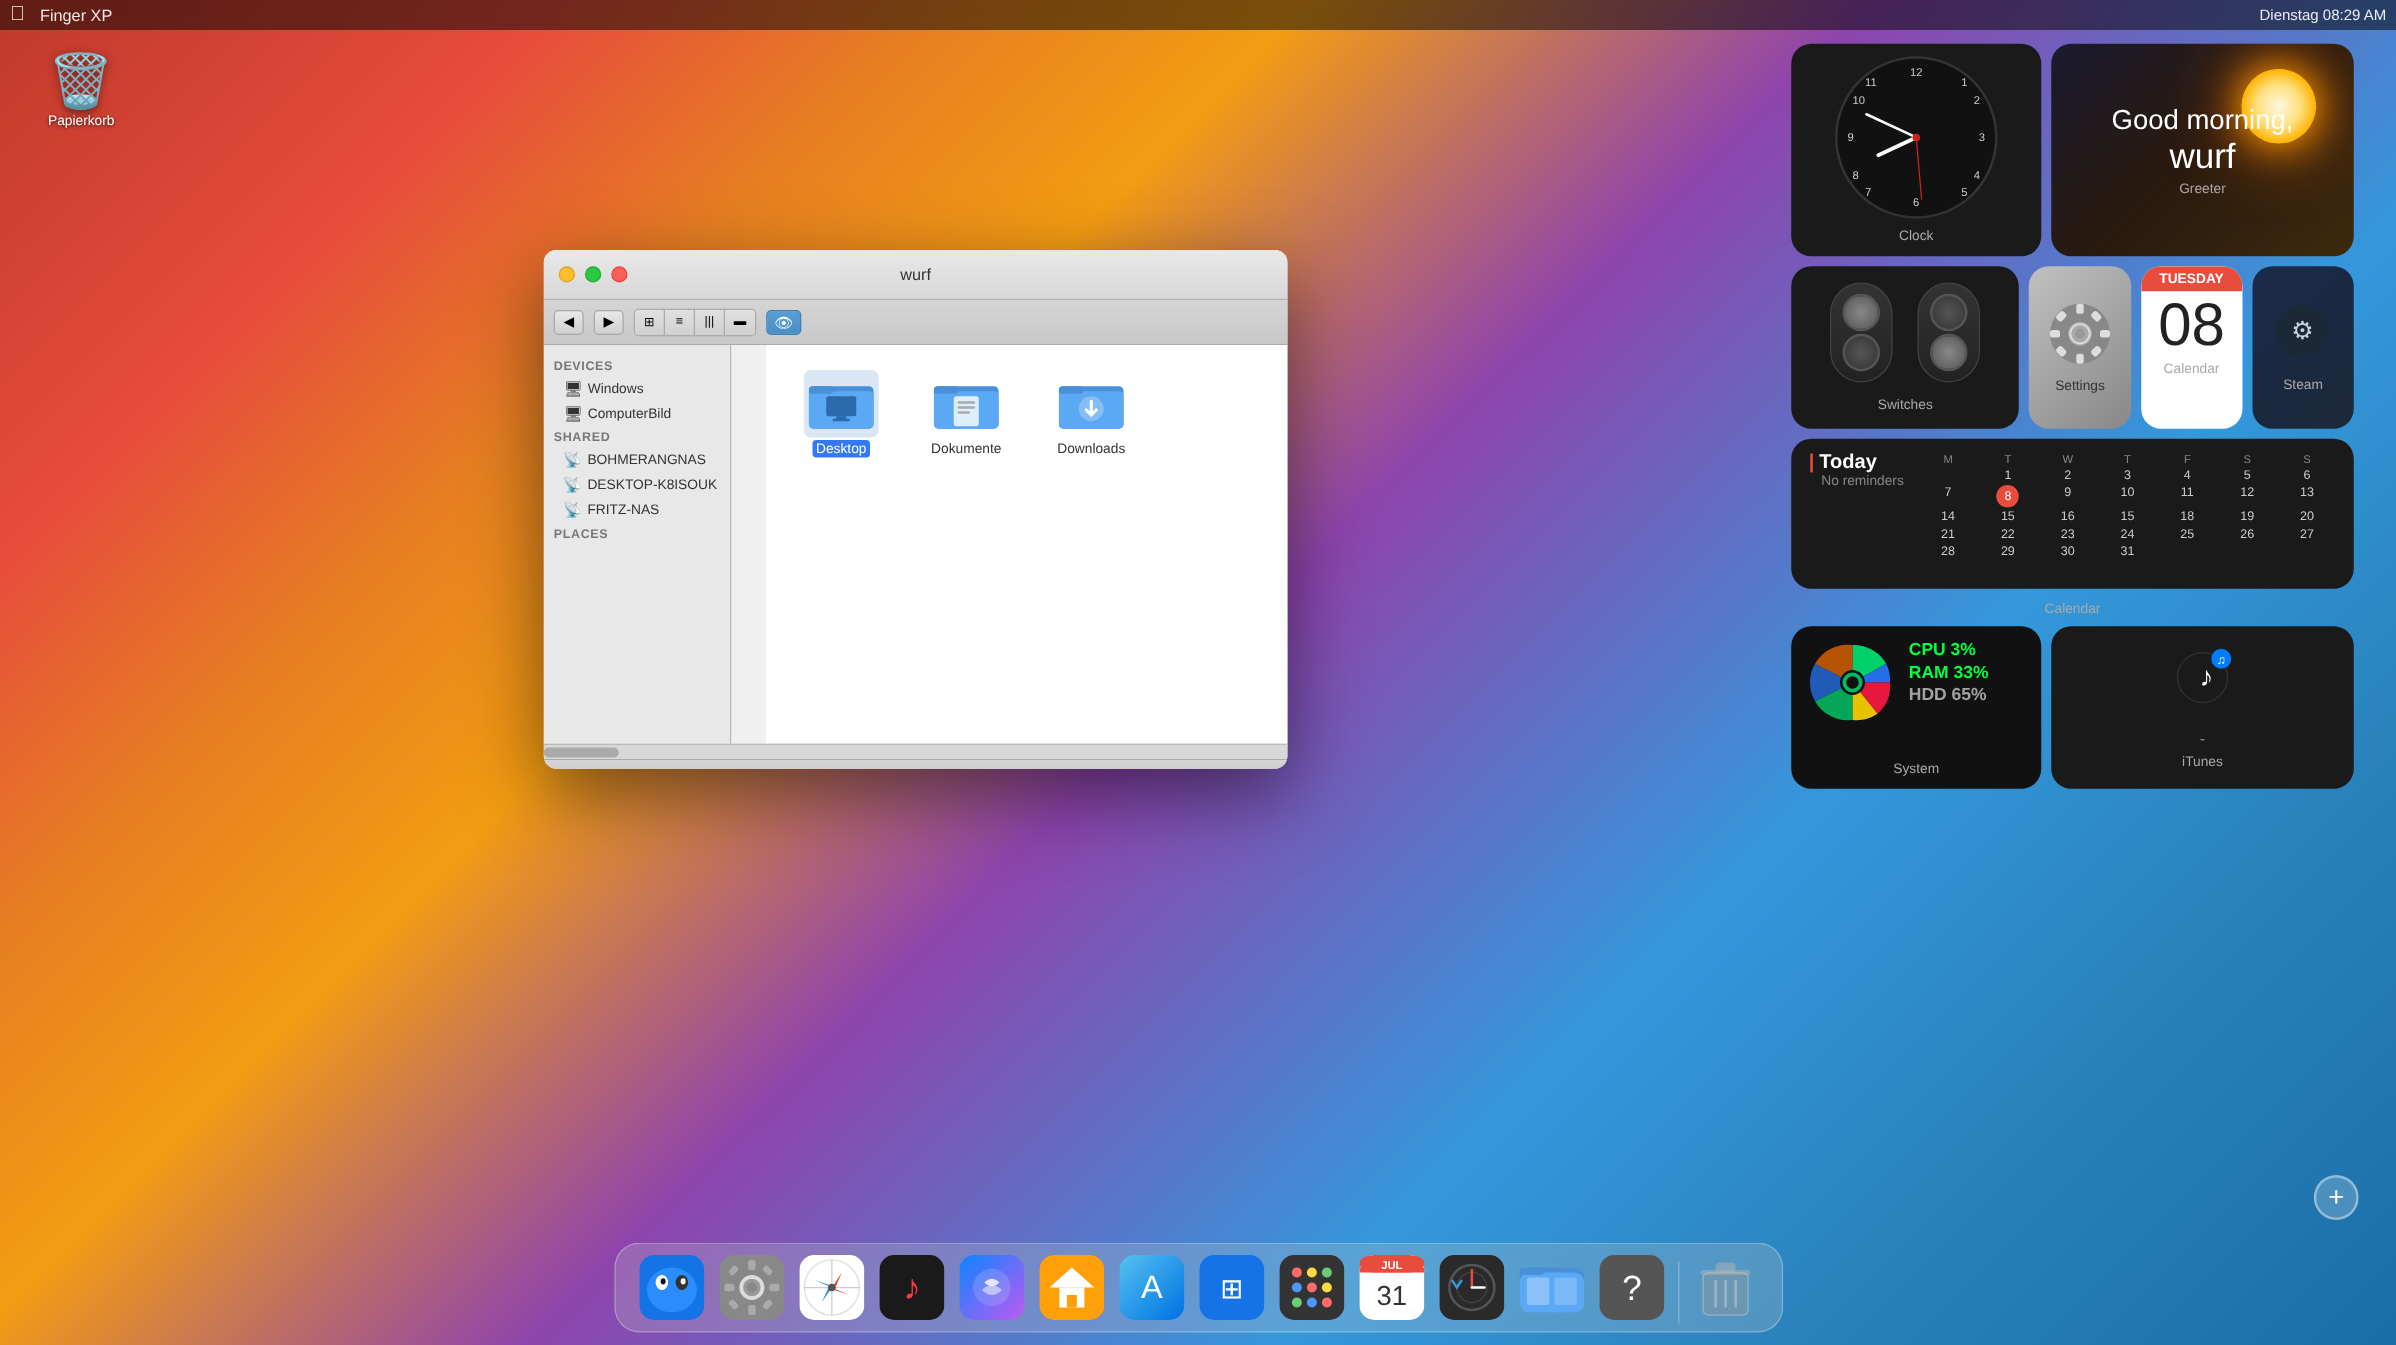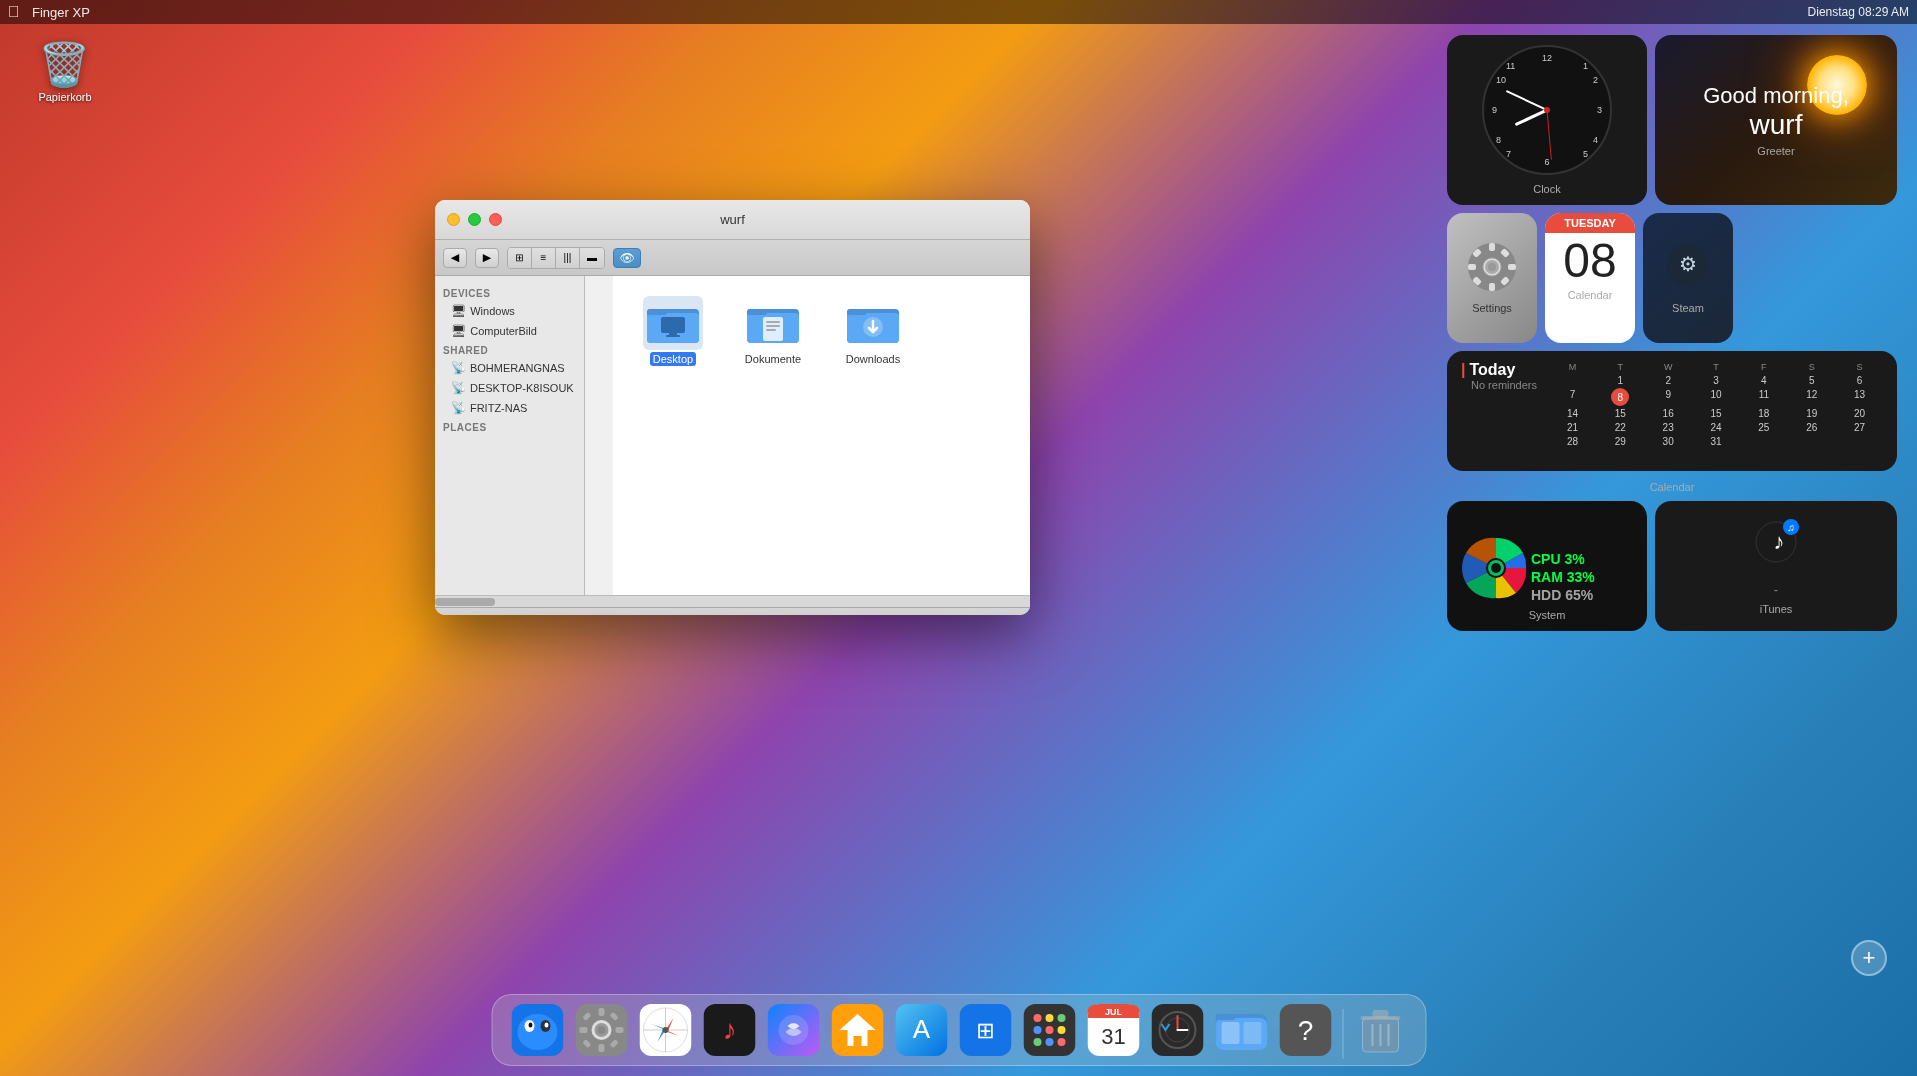--- a/index.html
+++ b/index.html
@@ -239,21 +239,21 @@
       width: 60px;
       height: 8px;
       background: #aaa;
       border-radius: 4px;
     }
 
     
     #widgets {
       position: absolute;
       top: 35px;
-      right: 20px;
+      right: 34px;
       display: flex;
       flex-direction: column;
       gap: 8px;
       width: 450px;
     }
 
     
     #widget-row-1 {
       display: flex;
       gap: 8px;
@@ -623,21 +623,22 @@
     .stat-hdd { color: #a3a3a3; font-size: 14px; font-weight: 600; }
     #system-label {
       font-size: 11px;
       color: #aaa;
       text-align: center;
       margin-top: 2px;
     }
     
     .system-widget-inner {
       display: flex;
-      align-items: flex-end;
+      align-items: flex-start;
+      gap: 10px;
       flex: 1;
     }
     .system-spiral-svg {
       width: 70px;
       height: 70px;
     }
 
     
     #widget-itunes {
       flex: 1;
@@ -864,20 +865,33 @@
     <div id="widget-greeter">
       <div class="greeter-sun"></div>
       <div class="greeter-text">Good morning,</div>
       <div class="greeter-name">wurf</div>
       <div id="greeter-label">Greeter</div>
     </div>
   </div>
 
   <div id="widget-row-2">
 
+    <div id="widget-switches">
+      <div class="switches-row">
+        <div class="switch-knob">
+          <div class="switch-dot active"></div>
+          <div class="switch-dot"></div>
+        </div>
+        <div class="switch-knob">
+          <div class="switch-dot"></div>
+          <div class="switch-dot active"></div>
+        </div>
+      </div>
+      <div id="switches-label">Switches</div>
+    </div>
 
     <div id="widget-settings">
       <div>
         <svg width="50" height="50" viewBox="0 0 50 50">
           <circle cx="25" cy="25" r="24" fill="#888"></circle>
           <circle cx="25" cy="25" r="9" fill="#ddd" stroke="#aaa" stroke-width="1"></circle>
 
           <g fill="#ddd">
             <rect x="22" y="1" width="6" height="8" rx="2"></rect>
             <rect x="22" y="41" width="6" height="8" rx="2"></rect>

